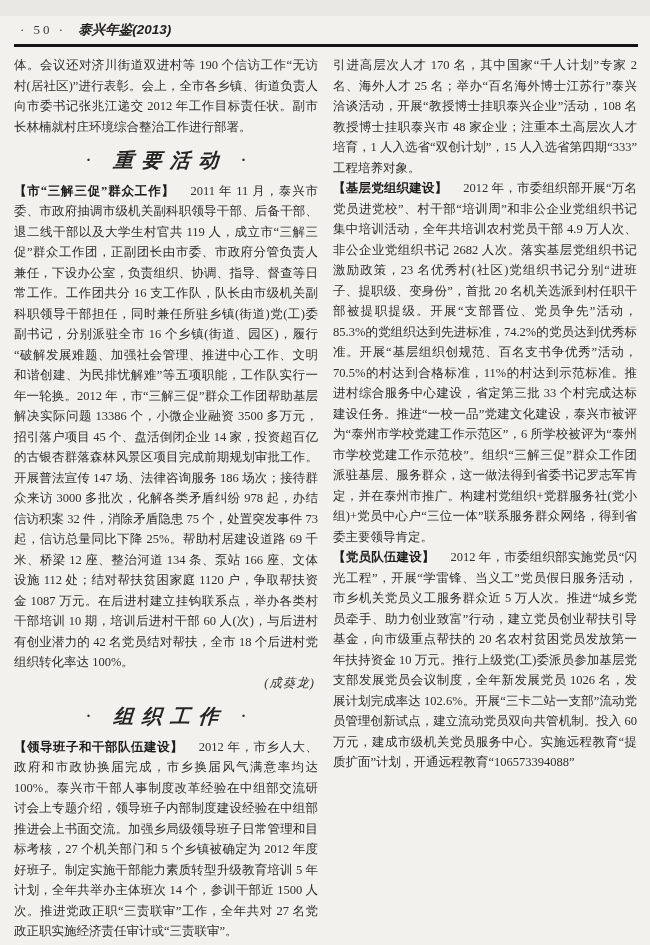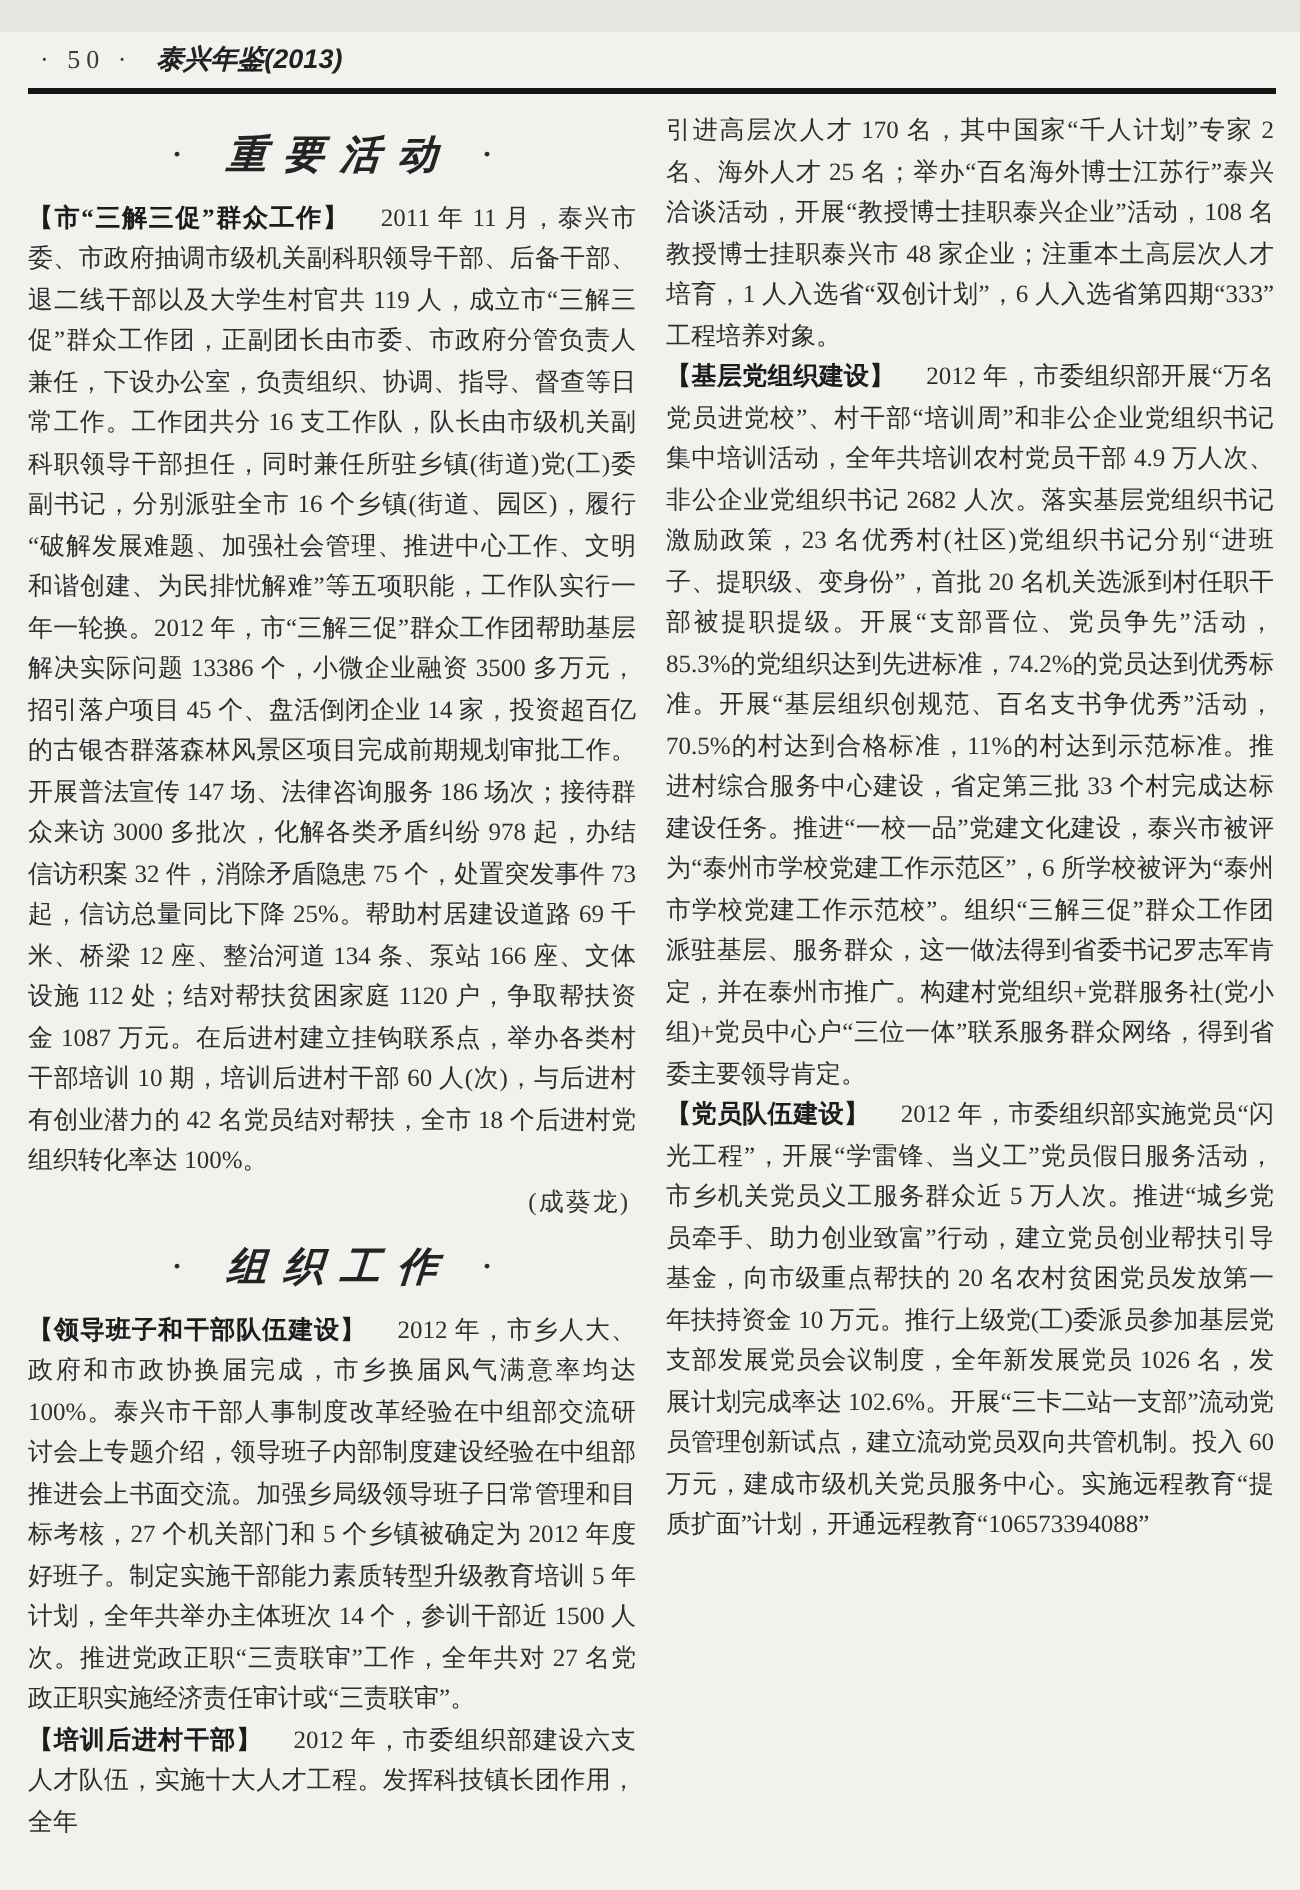--- a/index.html
+++ b/index.html
@@ -84,40 +84,44 @@
     font-size: 20px;
     font-style: italic;
     letter-spacing: 0.42em;
     text-indent: 0.42em;
     color: #242424;
     transform: skewX(-4deg);
   }
   
   .author-line {
     text-align: right;
+    font-style: italic;
     letter-spacing: 1px;
     padding-right: 3px;
     color: #333;
   }
 </style>
 </head>
 <body>
 
 <div class="page">
 
   <div class="running-head">
     <span class="page-number">· 50 ·</span>
     <span class="book-title">泰兴年鉴(2013)</span>
   </div>
   <div class="header-rule"></div>
 
   <div class="columns">
 
     <div class="col">
 
+      <p>
+        <span>体。会议还对济川街道双进村等 190 个信访工作“无访村(居社区)”进行表彰。会上，全市各乡镇、街道负责人向市委书记张兆江递交 2012 年工作目标责任状。副市长林楠就村庄环境综合整治工作进行部署。</span>
+      </p>
 
       <div class="section-heading">
         <span class="heading-dot">·</span>
         <span class="section-title">重要活动</span>
         <span class="heading-dot">·</span>
       </div>
 
       <p class="entry">
         <span class="entry-title">【市“三解三促”群众工作】</span><span class="entry-body">2011 年 11 月，泰兴市委、市政府抽调市级机关副科职领导干部、后备干部、退二线干部以及大学生村官共 119 人，成立市“三解三促”群众工作团，正副团长由市委、市政府分管负责人兼任，下设办公室，负责组织、协调、指导、督查等日常工作。工作团共分 16 支工作队，队长由市级机关副科职领导干部担任，同时兼任所驻乡镇(街道)党(工)委副书记，分别派驻全市 16 个乡镇(街道、园区)，履行“破解发展难题、加强社会管理、推进中心工作、文明和谐创建、为民排忧解难”等五项职能，工作队实行一年一轮换。2012 年，市“三解三促”群众工作团帮助基层解决实际问题 13386 个，小微企业融资 3500 多万元，招引落户项目 45 个、盘活倒闭企业 14 家，投资超百亿的古银杏群落森林风景区项目完成前期规划审批工作。开展普法宣传 147 场、法律咨询服务 186 场次；接待群众来访 3000 多批次，化解各类矛盾纠纷 978 起，办结信访积案 32 件，消除矛盾隐患 75 个，处置突发事件 73 起，信访总量同比下降 25%。帮助村居建设道路 69 千米、桥梁 12 座、整治河道 134 条、泵站 166 座、文体设施 112 处；结对帮扶贫困家庭 1120 户，争取帮扶资金 1087 万元。在后进村建立挂钩联系点，举办各类村干部培训 10 期，培训后进村干部 60 人(次)，与后进村有创业潜力的 42 名党员结对帮扶，全市 18 个后进村党组织转化率达 100%。</span>
       </p>
@@ -136,21 +140,21 @@
 
       <p class="entry">
         <span class="entry-title">【培训后进村干部】</span><span class="entry-body">2012 年，市委组织部建设六支人才队伍，实施十大人才工程。发挥科技镇长团作用，全年</span>
       </p>
 
     </div>
 
     <div class="col">
 
       <p>
-        <span>引进高层次人才 170 名，其中国家“千人计划”专家 2 名、海外人才 25 名；举办“百名海外博士江苏行”泰兴洽谈活动，开展“教授博士挂职泰兴企业”活动，108 名教授博士挂职泰兴市 48 家企业；注重本土高层次人才培育，1 人入选省“双创计划”，6 人入选省第四期“333”工程培养对象。</span>
+        <span>引进高层次人才 170 名，其中国家“千人计划”专家 2 名、海外人才 25 名；举办“百名海外博士江苏行”泰兴洽谈活动，开展“教授博士挂职泰兴企业”活动，108 名教授博士挂职泰兴市 48 家企业；注重本土高层次人才培育，1 人入选省“双创计划”，15 人入选省第四期“333”工程培养对象。</span>
       </p>
 
 
       <p class="entry">
         <span class="entry-title">【基层党组织建设】</span><span class="entry-body">2012 年，市委组织部开展“万名党员进党校”、村干部“培训周”和非公企业党组织书记集中培训活动，全年共培训农村党员干部 4.9 万人次、非公企业党组织书记 2682 人次。落实基层党组织书记激励政策，23 名优秀村(社区)党组织书记分别“进班子、提职级、变身份”，首批 20 名机关选派到村任职干部被提职提级。开展“支部晋位、党员争先”活动，85.3%的党组织达到先进标准，74.2%的党员达到优秀标准。开展“基层组织创规范、百名支书争优秀”活动，70.5%的村达到合格标准，11%的村达到示范标准。推进村综合服务中心建设，省定第三批 33 个村完成达标建设任务。推进“一校一品”党建文化建设，泰兴市被评为“泰州市学校党建工作示范区”，6 所学校被评为“泰州市学校党建工作示范校”。组织“三解三促”群众工作团派驻基层、服务群众，这一做法得到省委书记罗志军肯定，并在泰州市推广。构建村党组织+党群服务社(党小组)+党员中心户“三位一体”联系服务群众网络，得到省委主要领导肯定。</span>
       </p>
 
       <p class="entry">
         <span class="entry-title">【党员队伍建设】</span><span class="entry-body">2012 年，市委组织部实施党员“闪光工程”，开展“学雷锋、当义工”党员假日服务活动，市乡机关党员义工服务群众近 5 万人次。推进“城乡党员牵手、助力创业致富”行动，建立党员创业帮扶引导基金，向市级重点帮扶的 20 名农村贫困党员发放第一年扶持资金 10 万元。推行上级党(工)委派员参加基层党支部发展党员会议制度，全年新发展党员 1026 名，发展计划完成率达 102.6%。开展“三卡二站一支部”流动党员管理创新试点，建立流动党员双向共管机制。投入 60 万元，建成市级机关党员服务中心。实施远程教育“提质扩面”计划，开通远程教育“106573394088”</span>
       </p>

